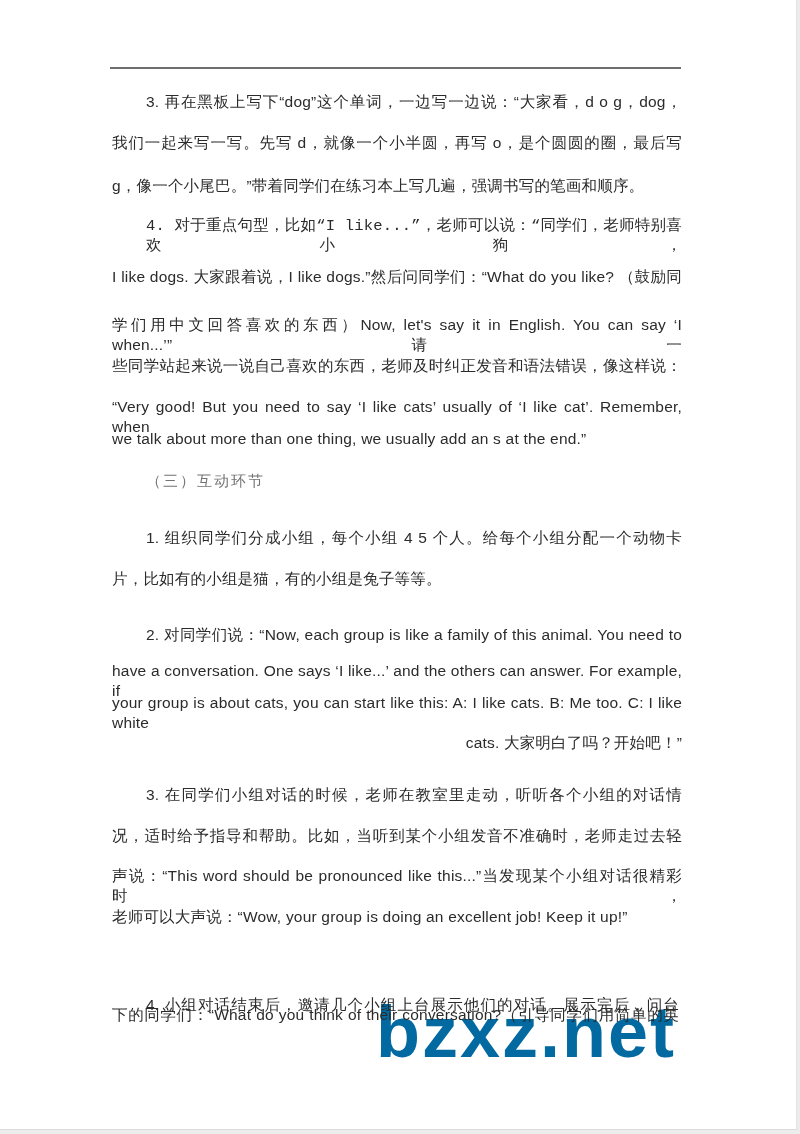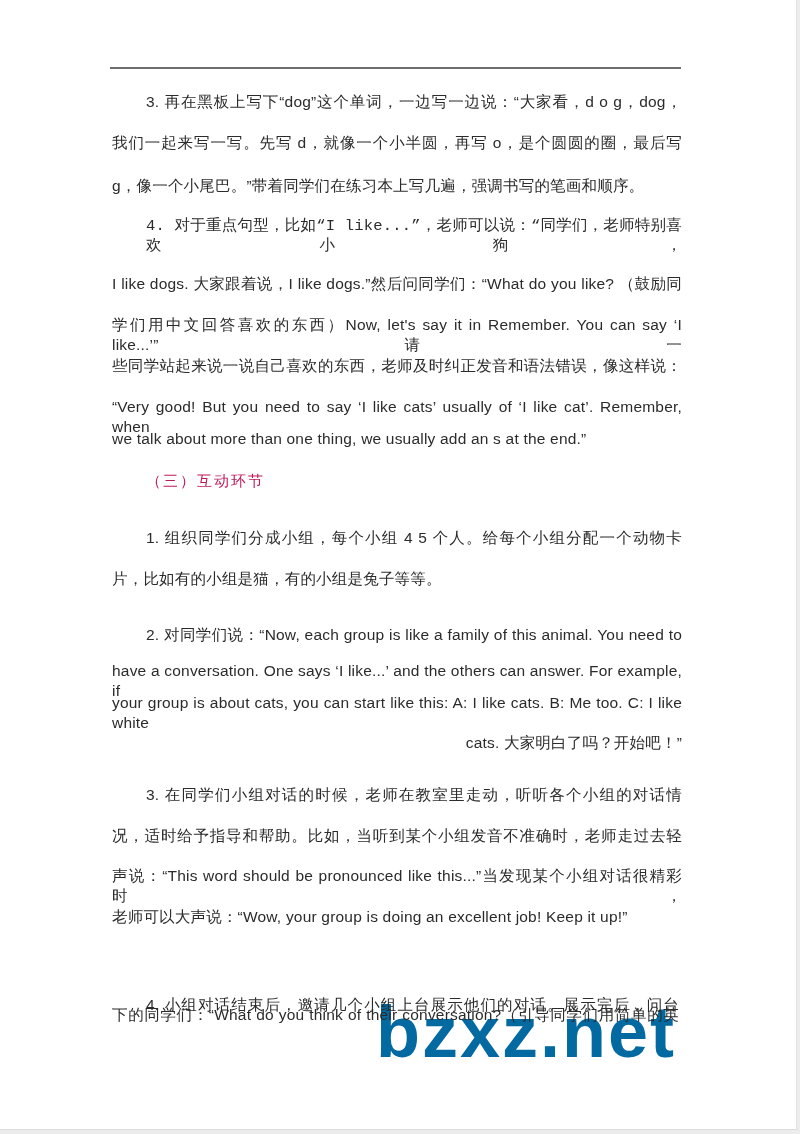--- a/index.html
+++ b/index.html
@@ -43,21 +43,21 @@
       text-align: justify;
       text-align-last: justify;
       white-space: normal;
     }
     .section-title {
       position: absolute;
       left: 146px;
       top: 471px;
       font-size: 15px;
       line-height: 20px;
-      color: #be185d;
+      color: #737373;
       letter-spacing: 2px;
     }
     .watermark {
       position: absolute;
       left: 376px;
       top: 992px;
       font-family: "Liberation Sans", "DejaVu Sans", sans-serif;
       font-weight: bold;
       font-size: 72px;
       line-height: 80px;
@@ -80,22 +80,22 @@
   <div class="content">
 
     <div>
       <div class="line indent justify" style="top:92px;width:536px;">3. 再在黑板上写下“dog”这个单词，一边写一边说：“大家看，d    o    g，dog，</div>
       <div class="line justify" style="top:133px;">我们一起来写一写。先写 d，就像一个小半圆，再写 o，是个圆圆的圈，最后写</div>
       <div class="line" style="top:176px;">g，像一个小尾巴。”带着同学们在练习本上写几遍，强调书写的笔画和顺序。</div>
     </div>
 
     <div>
       <div class="line indent justify" style="top:216px;width:536px;font-family:Liberation Mono, monospace;">4. 对于重点句型，比如“I like...”，老师可以说：“同学们，老师特别喜欢小狗，</div>
-      <div class="line justify" style="top:274px;">I like dogs.  大家跟着说，I like dogs.”然后问同学们：“What do you like?  （鼓励同</div>
-      <div class="line justify" style="top:315px;">学们用中文回答喜欢的东西）Now, let's say it in Remember. You can say ‘I like...’”请一</div>
+      <div class="line justify" style="top:267px;">I like dogs.  大家跟着说，I like dogs.”然后问同学们：“What do you like?  （鼓励同</div>
+      <div class="line justify" style="top:315px;">学们用中文回答喜欢的东西）Now, let's say it in English. You can say ‘I when...’”请一</div>
       <div class="line justify" style="top:356px;">些同学站起来说一说自己喜欢的东西，老师及时纠正发音和语法错误，像这样说：</div>
       <div class="line justify" style="top:397px;">“Very good! But you need to say ‘I like cats’ usually of ‘I like cat’. Remember, when</div>
       <div class="line" style="top:429px;">we talk about more than one thing, we usually add an    s at the end.”</div>
     </div>
 
     <div class="section-title">（三）互动环节</div>
 
     <div>
       <div class="line indent justify" style="top:528px;width:536px;">1. 组织同学们分成小组，每个小组 4    5 个人。给每个小组分配一个动物卡</div>
       <div class="line" style="top:569px;">片，比如有的小组是猫，有的小组是兔子等等。</div>

